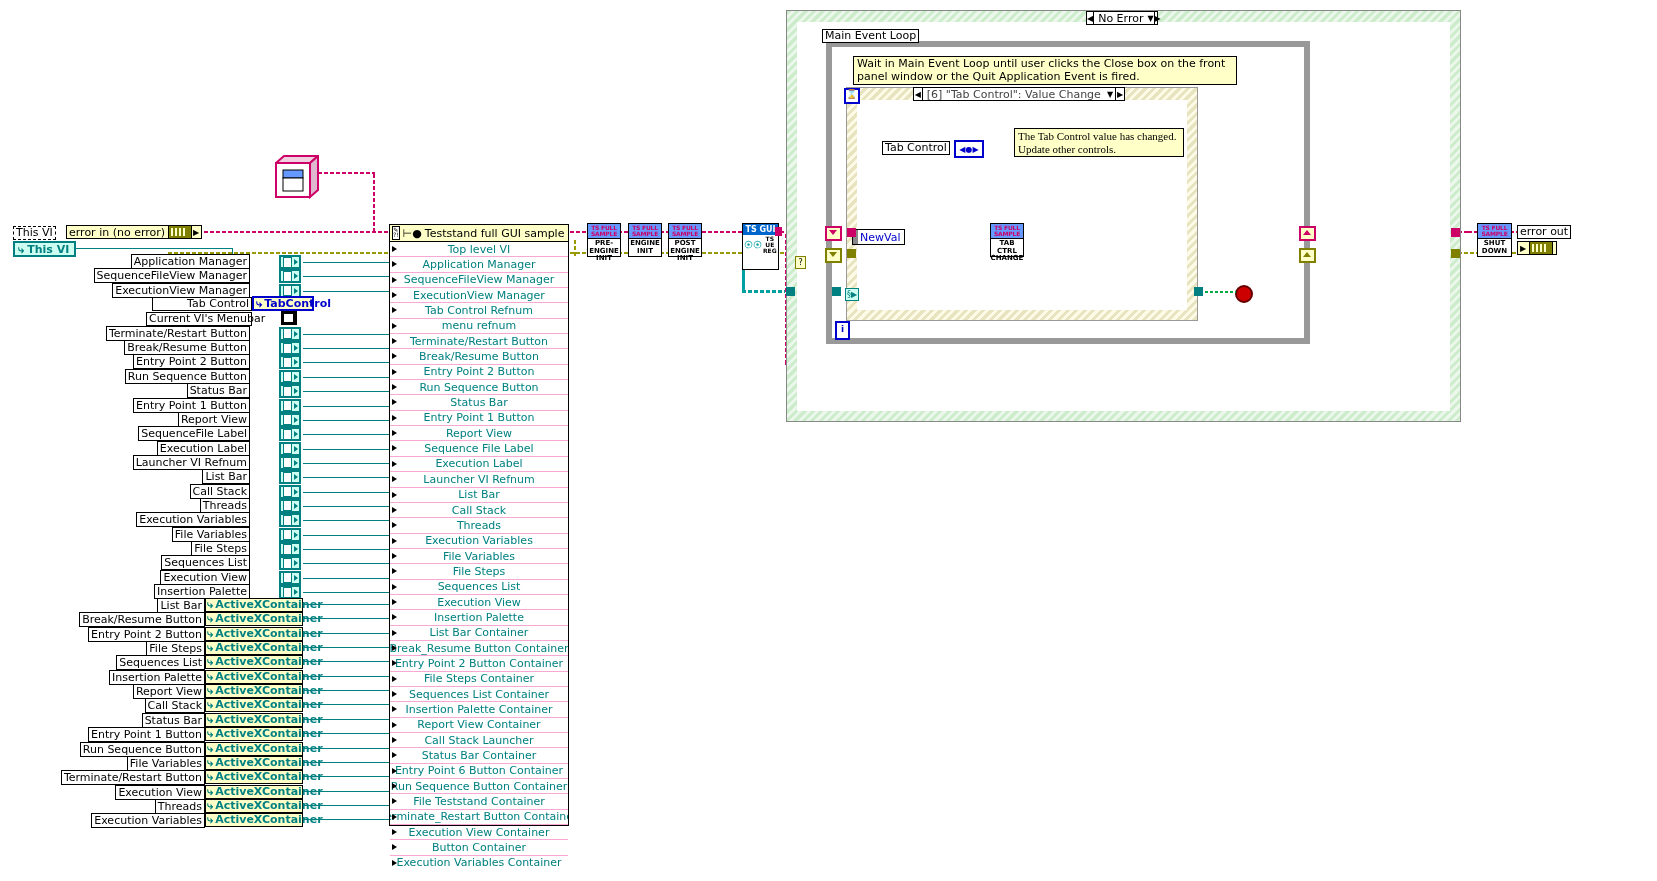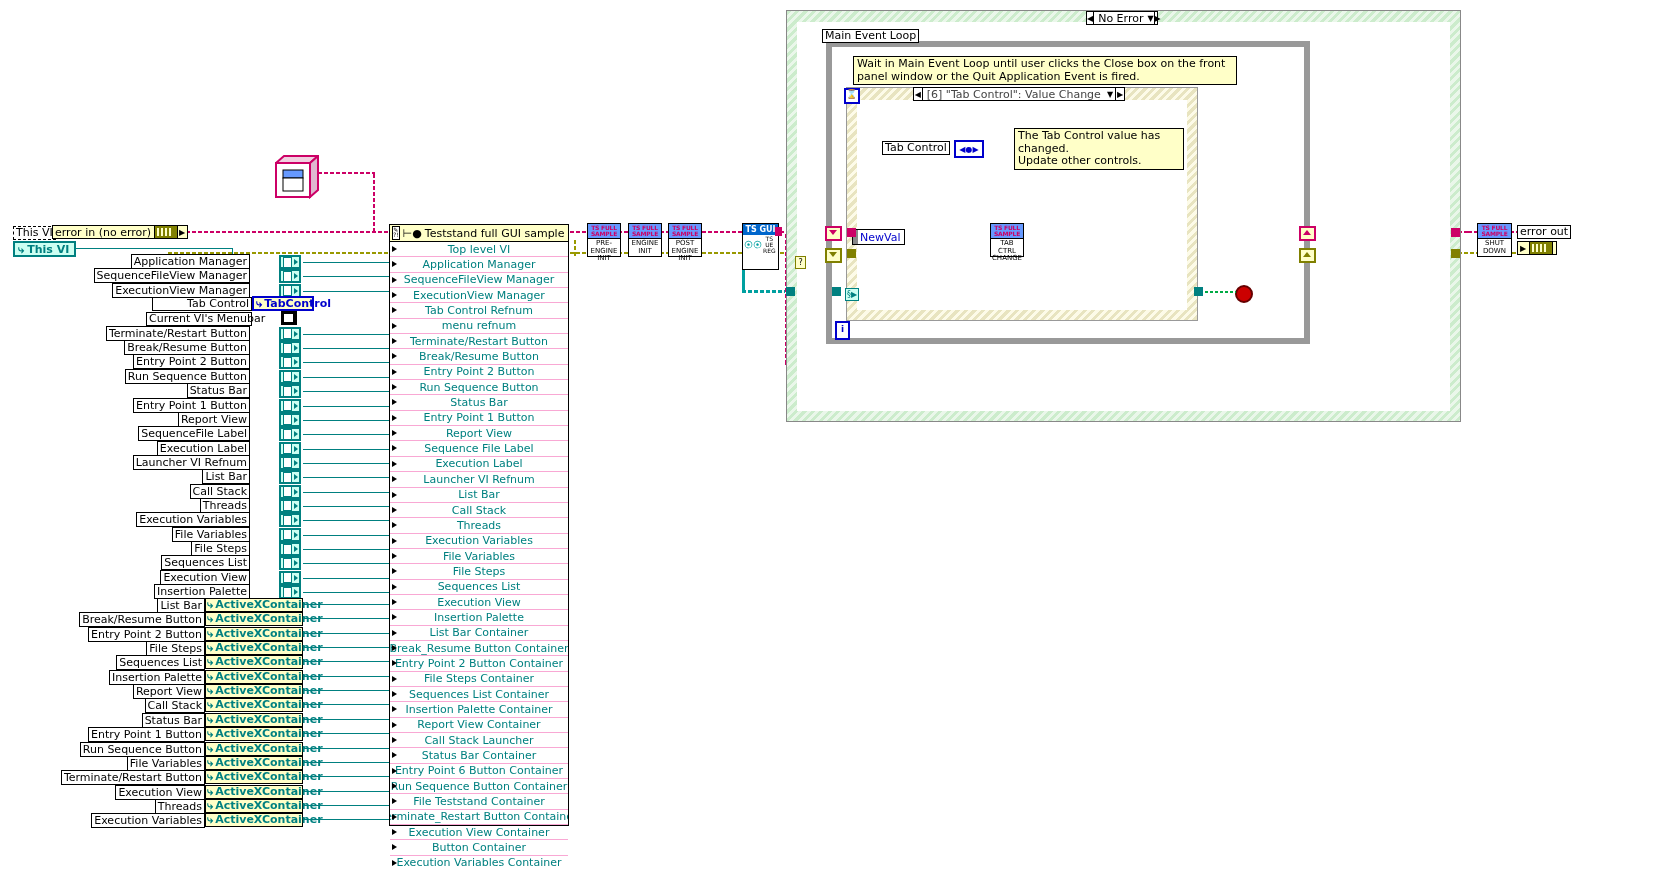--- a/index.html
+++ b/index.html
@@ -46,21 +46,21 @@
           border-left:5px solid #000;border-top:3px solid transparent;border-bottom:3px solid transparent;}
 
   
   .subvi{background:#fff;border:1px solid #000;display:flex;flex-direction:column;
          align-items:center;}
   .subvi .banner{background:#6699ff;color:#cc0066;font-weight:bold;font-size:6px;
          line-height:6px;width:100%;text-align:center;padding:1px 0;
          border-bottom:1px solid #000;letter-spacing:-0.2px;}
   .subvi .banner2{background:#0066cc;color:#ffffff;font-weight:bold;font-size:8px;
          line-height:9px;width:100%;text-align:center;padding:1px 0;}
-  .subvi .body{font-size:7px;line-height:7.5px;font-weight:normal;text-align:center;
+  .subvi .body{font-size:7px;line-height:7.5px;font-weight:bold;text-align:center;
          padding:1px 1px;color:#000;}
   .hatch-green{background:repeating-linear-gradient(135deg,#cceccc 0 3px,#eaf7ea 3px 6px);}
   .hatch-yellow{background:repeating-linear-gradient(135deg,#e8e4c0 0 3px,#fdfbe8 3px 6px);}
   .white-in{background:#ffffff;}
 
   
   .comment{background:#ffffc8;border:1px solid #000;font-size:11px;line-height:12.5px;
            padding:1px 3px;}
 
   
@@ -192,21 +192,21 @@
   <div class="w w-blue abs" style="left:952px;top:233px;width:38px;"></div>
 
   <div class="w w-tealdash abs" style="left:790px;top:290px;width:62px;"></div>
 
   <div class="abs lbl" style="left:13px;top:226px;border-style:dashed;background:#fff;">This VI</div>
   <div class="abs term-thisvi" style="left:13px;top:241px;width:63px;">
     <span style="margin-right:3px;">⤷</span>
     <span>This VI</span>
   </div>
 
-  <div class="abs term-errin" style="left:52px;top:225px;">
+  <div class="abs term-errin" style="left:66px;top:225px;">
     <span>error in (no error)</span>
     <span class="errglyph"></span>
     <span style="font-size:8px;margin-left:1px;">▶</span>
   </div>
 
   <div class="abs lbl" style="left:1517px;top:225px;">error out</div>
   <div class="abs term-errin" style="left:1517px;top:241px;width:40px;">
     <span style="font-size:8px;">▶</span>
     <span class="errglyph"></span>
   </div>
@@ -667,21 +667,21 @@
      <div class="lt">◀</div>
      <div class="txt" style="text-align:left;color:#444;">[6] "Tab Control": Value Change</div>
      <div class="dn">▼</div>
      <div class="rt">▶</div>
   </div>
   <div class="xicon" style="left:844px;top:88px;">⌛</div>
 
   <div class="abs lbl" style="left:882px;top:141px;">Tab Control</div>
   <div class="tabnode" style="left:954px;top:140px;">◀●▶</div>
 
-  <div class="comment abs" style="left:1014px;top:128px;width:170px;">The Tab Control value has changed.<br>Update other controls.</div>
+  <div class="comment abs" style="left:1014px;top:128px;width:170px;font-family:Liberation Serif, serif;">The Tab Control value has changed.<br>Update other controls.</div>
 
   <div class="newval" style="left:852px;top:193px;width:48px;margin-top:36px;">
      <span class="bar"></span>
      <span>NewVal</span>
   </div>
 
   <div class="subvi abs" style="left:990px;top:223px;width:34px;height:34px;">
      <div class="banner">TS FULL SAMPLE</div>
      <div class="body">TAB<br>CTRL<br>CHANGE</div>
   </div>

